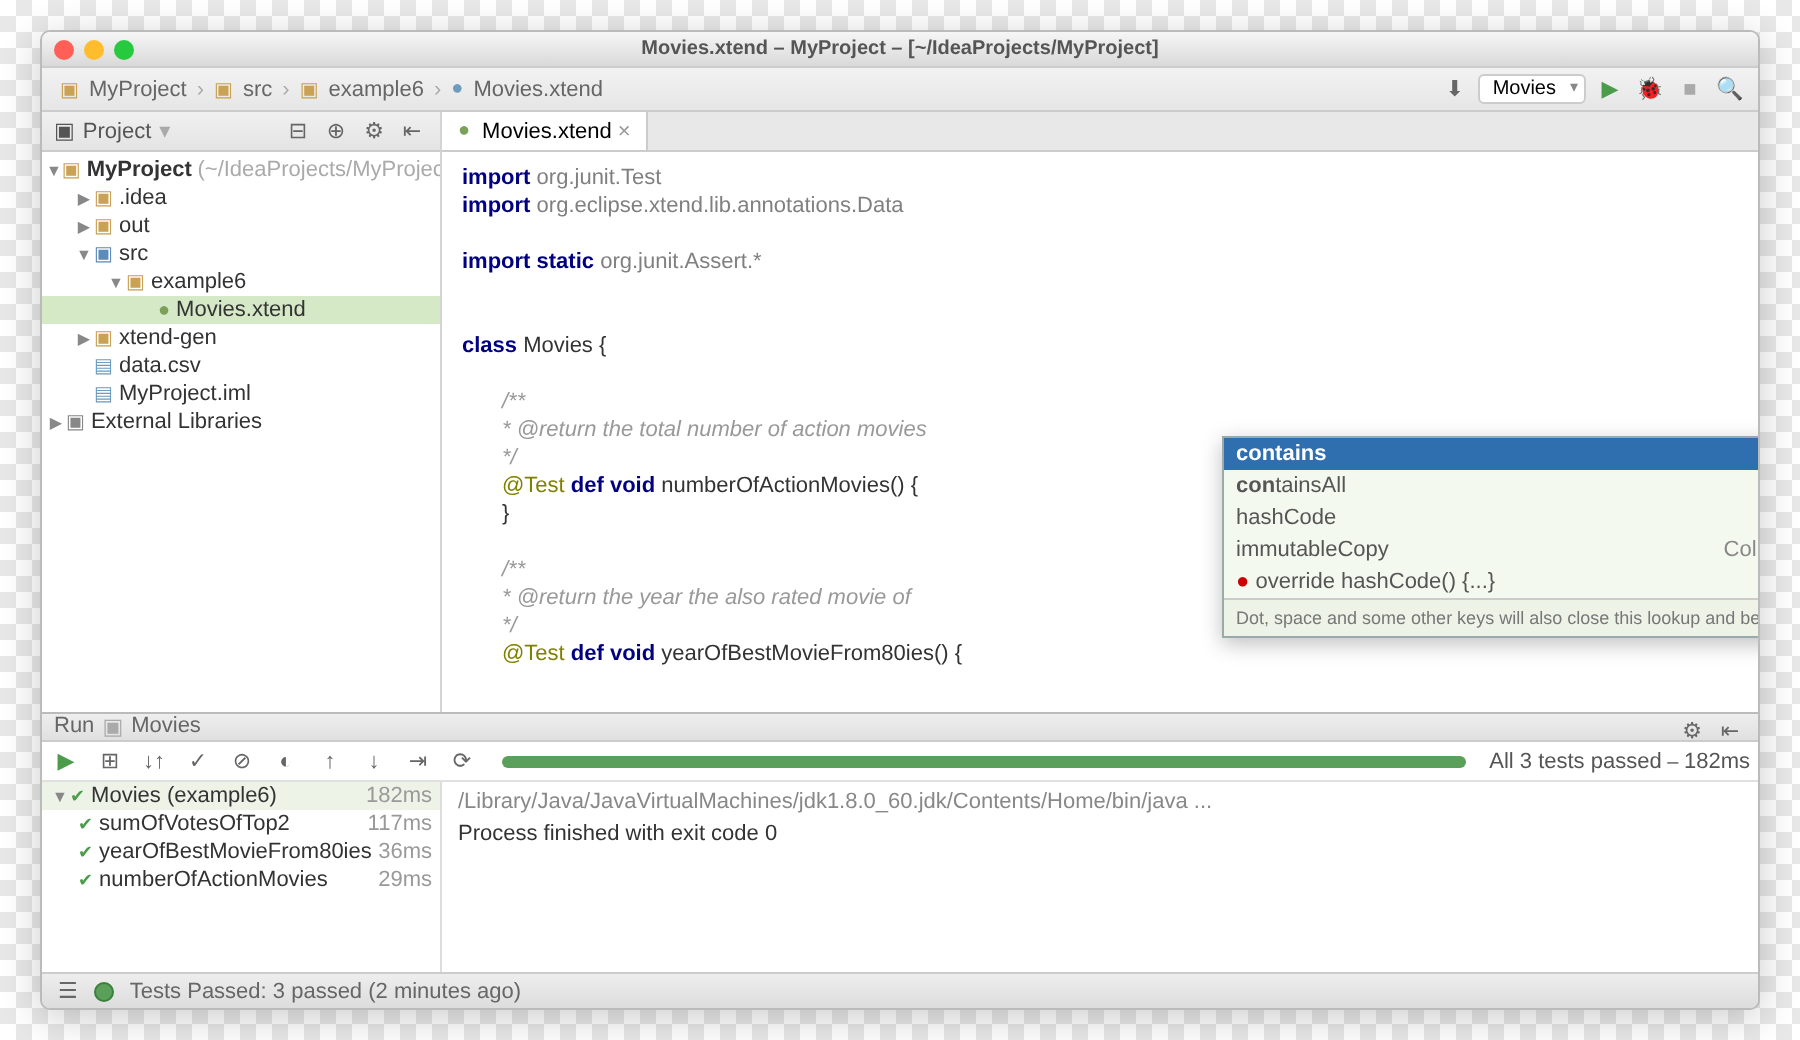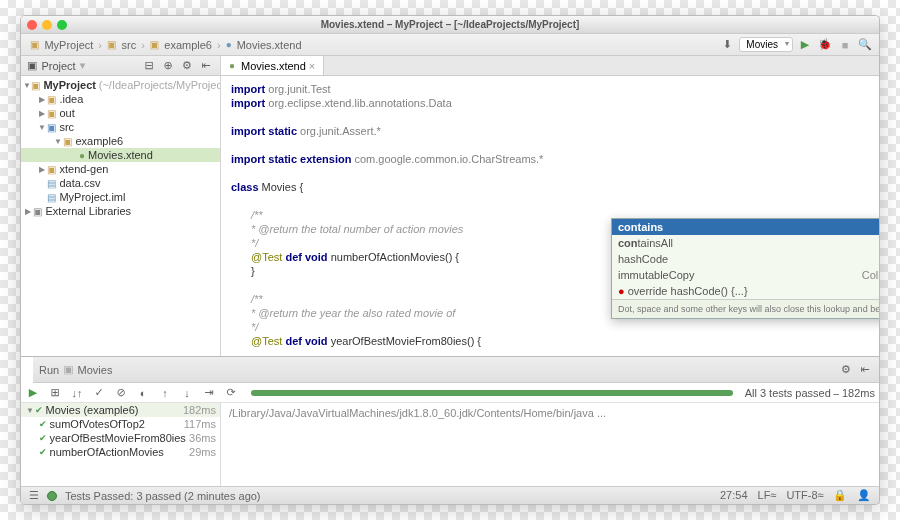--- a/index.html
+++ b/index.html
@@ -45,21 +45,21 @@
 .ident { color: #660e7a; }
 .highlight-line { background: #fffde7; display: block; padding: 0 2px; margin: 0 -2px; }
 .bulb { display: inline-block; width: 12px; color: #ccaa00; }
 .popup { position: absolute; left: 390px; top: 142px; width: 388px; background: #f4f9ef; border: 1px solid #9aa; box-shadow: 0 3px 10px rgba(0,0,0,.25); font-family: Menlo, monospace; font-size: 10px; z-index: 10; }
 .popup-row { display: flex; padding: 1px 6px; justify-content: space-between; color: #555; }
 .popup-row.sel { background: #2f6fb0; color: #fff; }
 .popup-row .match { font-weight: bold; }
 .popup-row .right { color: #888; }
 .popup-hint { background: #eef3e8; border-top: 1px solid #ccc; padding: 2px 6px; font-size: 9px; color: #777; }
 .run-panel { height: 130px; border-top: 1px solid #bbb; background: #fff; display: flex; flex-direction: column; }
-.run-header { height: 26px; background: linear-gradient(#eee,#e0e0e0); border-bottom: 1px solid #ccc; display: flex; align-items: center; padding: 0 6px; gap: 4px; font-size: 10px; color: #666; margin-left: 12px; }
+.run-header { height: 14px; background: linear-gradient(#eee,#e0e0e0); border-bottom: 1px solid #ccc; display: flex; align-items: flex-start; padding: 0 6px; gap: 4px; font-size: 10px; color: #666; }
 .run-toolbar { height: 20px; display: flex; align-items: center; padding: 0 4px; gap: 6px; border-bottom: 1px solid #e0e0e0; }
 .progress { flex: 1; height: 6px; background: #e0e0e0; border-radius: 3px; overflow: hidden; margin: 0 6px; }
 .progress-fill { width: 100%; height: 100%; background: #5aa05a; }
 .test-summary { font-size: 10px; color: #555; white-space: nowrap; }
 .run-body { flex: 1; display: flex; min-height: 0; }
 .test-tree { width: 200px; border-right: 1px solid #ddd; overflow: auto; }
 .test-row { display: flex; align-items: center; padding: 1px 4px; font-size: 10px; color: #333; }
 .test-row .time { margin-left: auto; color: #999; }
 .ok-mark { color: #4a9c4a; margin-right: 3px; font-size: 9px; }
 .console { flex: 1; padding: 4px 8px; font-family: Menlo, monospace; font-size: 10px; color: #666; overflow: auto; }
@@ -188,21 +188,20 @@
             <span>Movies.xtend</span>
             <span class="x">×</span>
           </div>
         </div>
         <div class="editor">
 <div><span class="kw">import</span> <span class="pkg">org.junit.Test</span></div>
 <div><span class="kw">import</span> <span class="pkg">org.eclipse.xtend.lib.annotations.Data</span></div>
 <div>&nbsp;</div>
 <div><span class="kw">import static</span> <span class="pkg">org.junit.Assert.*</span></div>
 <div>&nbsp;</div>
-<div><span class="kw">import static extension</span> <span class="pkg">com.google.common.io.CharStreams.*</span></div>
 <div>&nbsp;</div>
 <div><span class="kw">class</span> <span>Movies {</span></div>
 <div>&nbsp;</div>
 <div style="padding-left:20px"><span class="comment">/**</span></div>
 <div style="padding-left:20px"><span class="comment"> * @return the total number of action movies</span></div>
 <div style="padding-left:20px"><span class="comment"> */</span></div>
 <div style="padding-left:20px"><span class="anno">@Test</span> <span class="kw">def void</span> <span>numberOfActionMovies() {</span></div>
 <div style="padding-left:20px"><span>}</span></div>
 <div>&nbsp;</div>
 <div style="padding-left:20px"><span class="comment">/**</span></div>
@@ -278,30 +277,24 @@
               <span class="time">36ms</span>
             </div>
           <div class="test-row" style="padding-left:18px">
               <span class="ok-mark">✔</span>
               <span>numberOfActionMovies</span>
               <span class="time">29ms</span>
             </div>
         </div>
         <div class="console">
           <div class="path">/Library/Java/JavaVirtualMachines/jdk1.8.0_60.jdk/Contents/Home/bin/java ...</div>
+          <div class="exit">Process finished with exit code 0</div>
         </div>
       </div>
     </div>
   </div>
 
   <div class="status-bar">
     <span>☰</span>
     <div class="green-dot"></div>
     <span>Tests Passed: 3 passed (2 minutes ago)</span>
-    <div class="right">
-      <span>27:54</span>
-      <span>LF≈</span>
-      <span>UTF-8≈</span>
-      <span>🔒</span>
-      <span>👤</span>
-    </div>
   </div>
 </div>
 
 </body></html>

